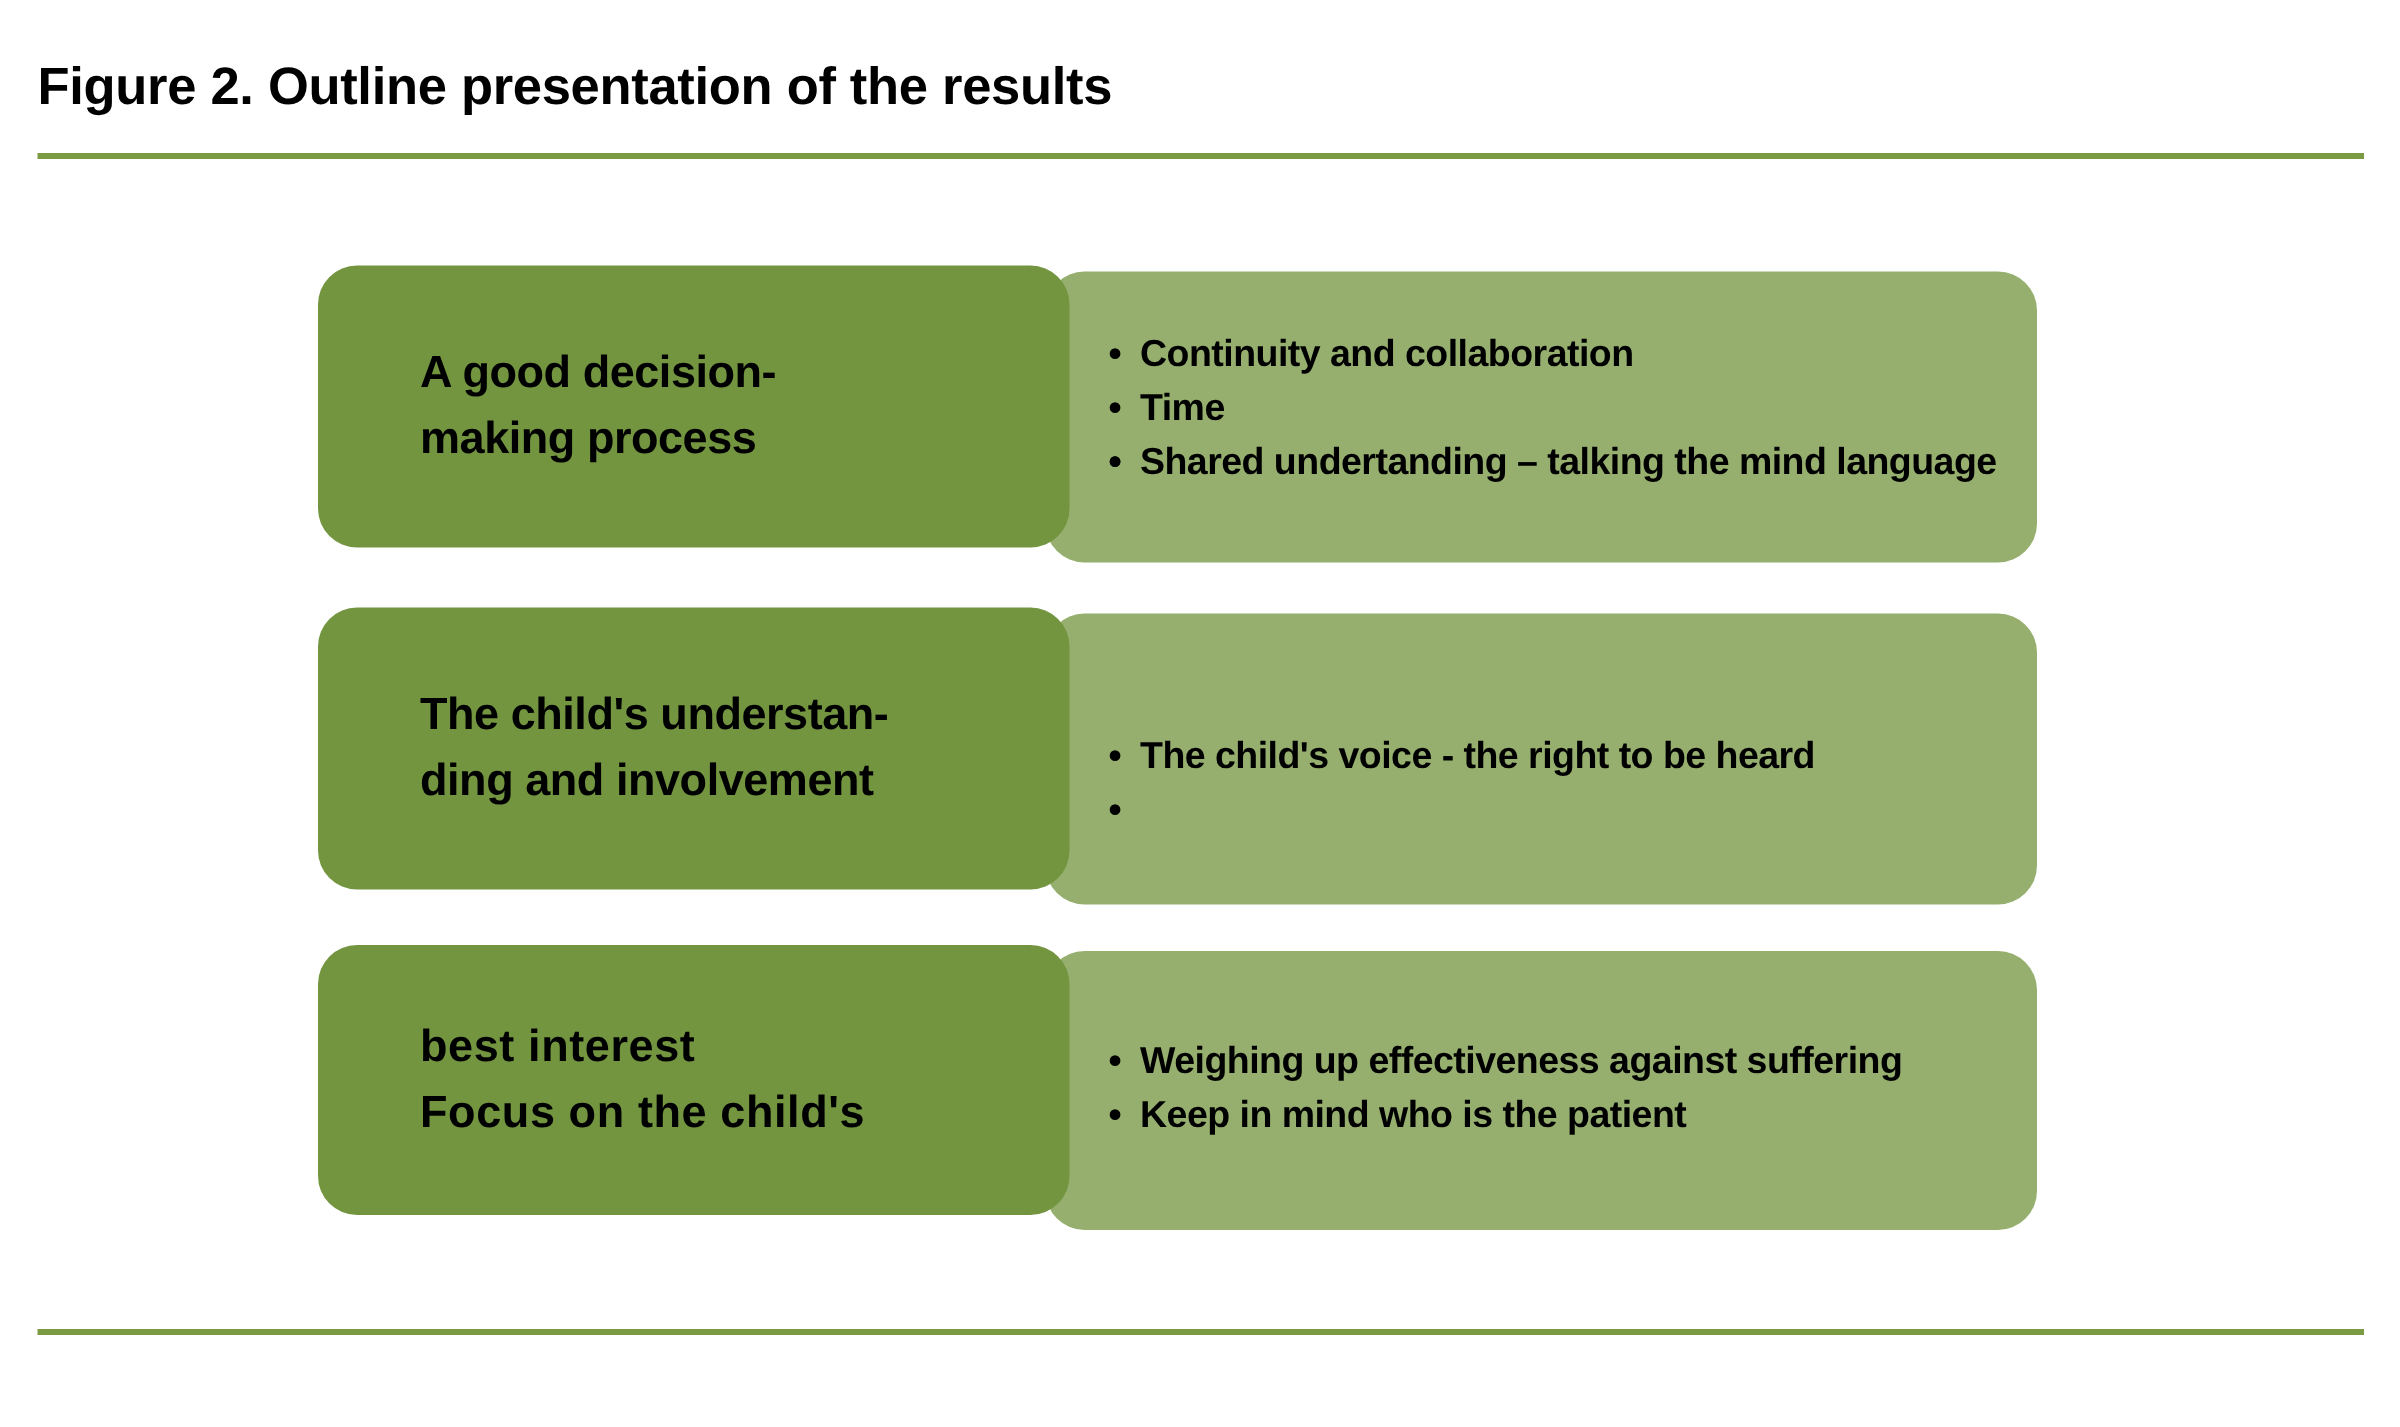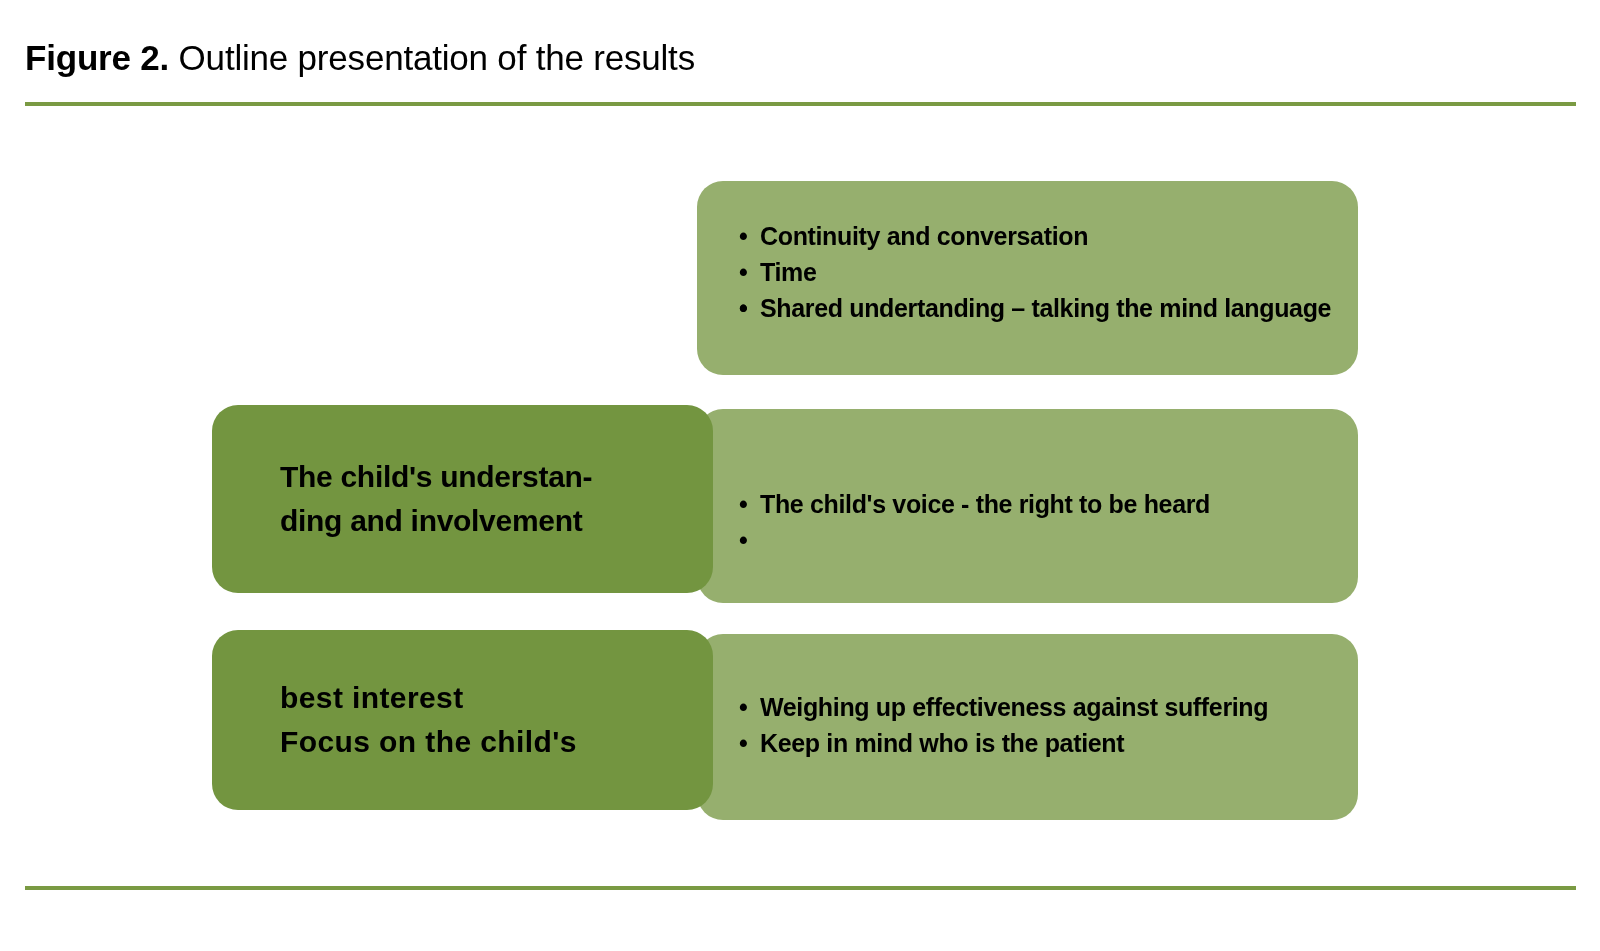--- a/index.html
+++ b/index.html
@@ -31,21 +31,21 @@
     font-size: 35px;
     line-height: 44px;
     color: #000000;
     white-space: nowrap;
     letter-spacing: -0.2px;
   }
   .caption .caption-label {
     font-weight: bold;
   }
   .caption .caption-text {
-    font-weight: normal;
+    font-weight: bold;
   }
 
   
   .rule {
     position: absolute;
     left: 25px;
     width: 1551px;
     height: 4px;
     background: #7A9A43;
   }
@@ -144,22 +144,28 @@
   <div class="caption">
     <span class="caption-label">Figure 2.</span><span class="caption-text"> Outline presentation of the results</span>
   </div>
 
   <div class="rule rule-top"></div>
 
   <div class="rows">
 
     <div class="row row-1">
       <div class="panel-light"></div>
+      <div class="panel-dark">
+        <div class="panel-dark-title">
+          <div>A good decision-</div>
+          <div>making process</div>
+        </div>
+      </div>
       <ul class="bullets">
-        <li><span class="bullet-dot">•</span><span>Continuity and conversation</span></li>
+        <li><span class="bullet-dot">•</span><span>Continuity and collaboration</span></li>
         <li><span class="bullet-dot">•</span><span>Time</span></li>
         <li><span class="bullet-dot">•</span></li>
         <li><span class="bullet-dot">•</span><span>Shared undertanding – talking the mind language</span></li>
       </ul>
     </div>
 
     <div class="row row-2">
       <div class="panel-light"></div>
       <div class="panel-dark">
         <div class="panel-dark-title">

